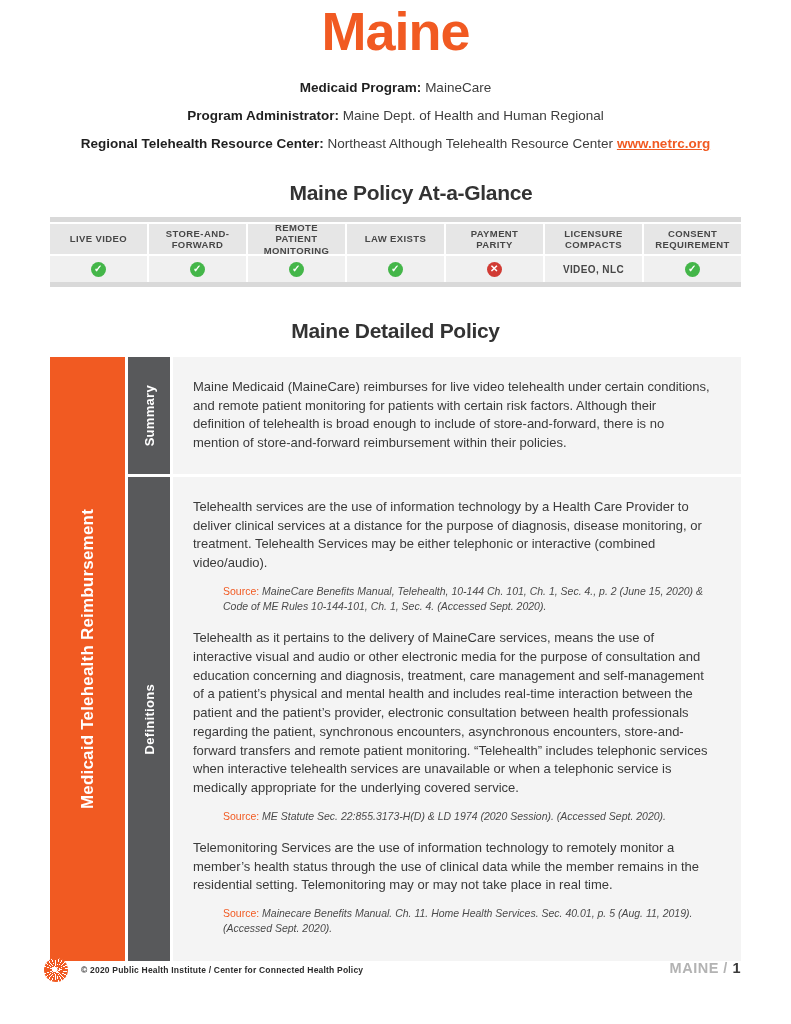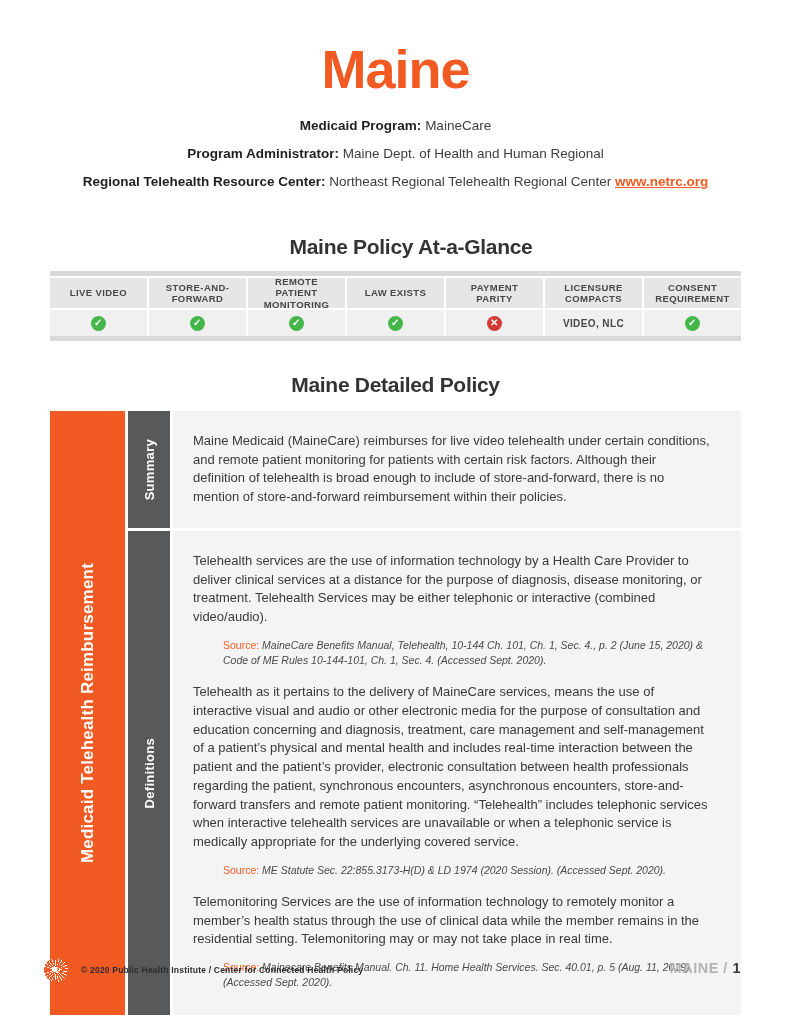--- a/index.html
+++ b/index.html
@@ -4,34 +4,34 @@
 <style>
   * { margin:0; padding:0; box-sizing:border-box; }
   html,body { background:#ffffff; }
   body {
     width:791px; height:1024px; position:relative;
     font-family:"Liberation Sans", sans-serif;
     color:#3d3d3d;
   }
   
   .page-title {
-    text-align:center; padding-top:38px;
+    text-align:center; 
     font-size:54px; font-weight:700; letter-spacing:-1px;
     color:#f15a22;
   }
   .info-lines { margin-top:18px; }
   .info-line { text-align:center; font-size:13.5px; margin-bottom:13px; color:#3d3d3d; }
   .info-line b { color:#1f1f1f; }
   .info-link { color:#f15a22; font-weight:700; text-decoration:underline; }
   
   .section-title {
     text-align:center; font-size:21px; font-weight:700; color:#333333;
     letter-spacing:-0.3px;
   }
-  .glance-title { margin-top:46px;padding-left:31px; }
+  .glance-title { margin-top:30px;padding-left:31px; }
   .glance-table { margin:12px 50px 0 50px; }
   .strip { height:5px; background:#d9d9d9; }
   .ggrid { display:grid; grid-template-columns:repeat(7,1fr); gap:2px; margin-top:2px; }
   .ggrid:last-of-type { margin-bottom:2px; }
   .gcell {
     display:flex; align-items:center; justify-content:center; text-align:center;
   }
   .grow-groups .gcell { background:#f2f2f2; height:22px; font-size:10.5px; font-weight:700; letter-spacing:0.6px; color:#333; }
   .span3 { grid-column:span 3; }
   .span2 { grid-column:span 2; }
@@ -95,21 +95,21 @@
   <div class="info-line">
     <b>Medicaid Program:</b>
     <span>MaineCare</span>
   </div>
   <div class="info-line">
     <b>Program Administrator:</b>
     <span>Maine Dept. of Health and Human Regional</span>
   </div>
   <div class="info-line">
     <b>Regional Telehealth Resource Center:</b>
-    <span>Northeast Regional Telehealth Regional Center</span>
+    <span>Northeast Although Telehealth Resource Center</span>
     <a href="#" class="info-link">www.netrc.org</a>
   </div>
 </div>
 
 <h2 class="section-title glance-title">Maine Policy At-a-Glance</h2>
 
 <div class="glance-table">
   <div class="strip"></div>
 
 

